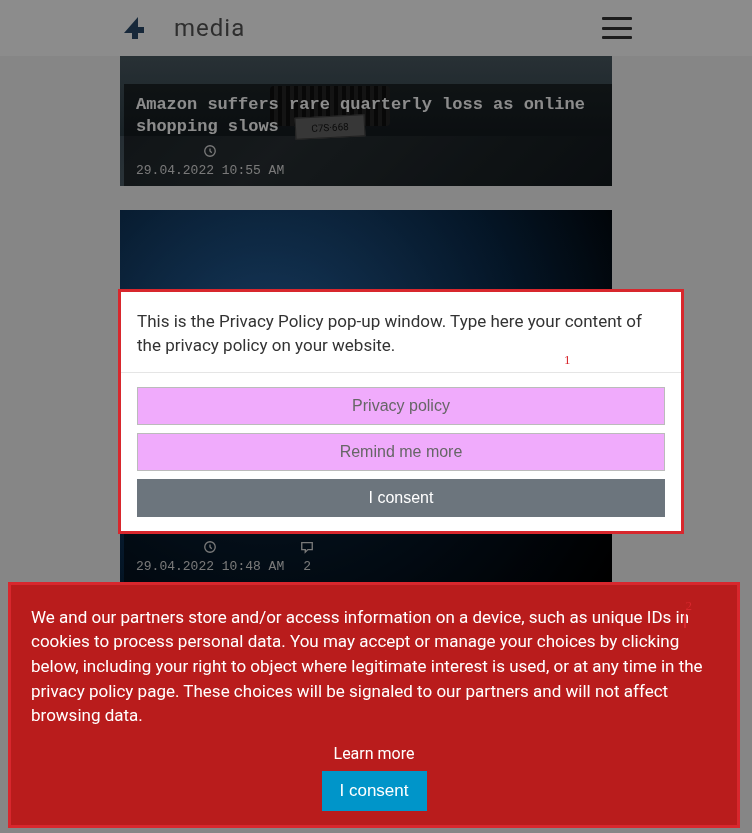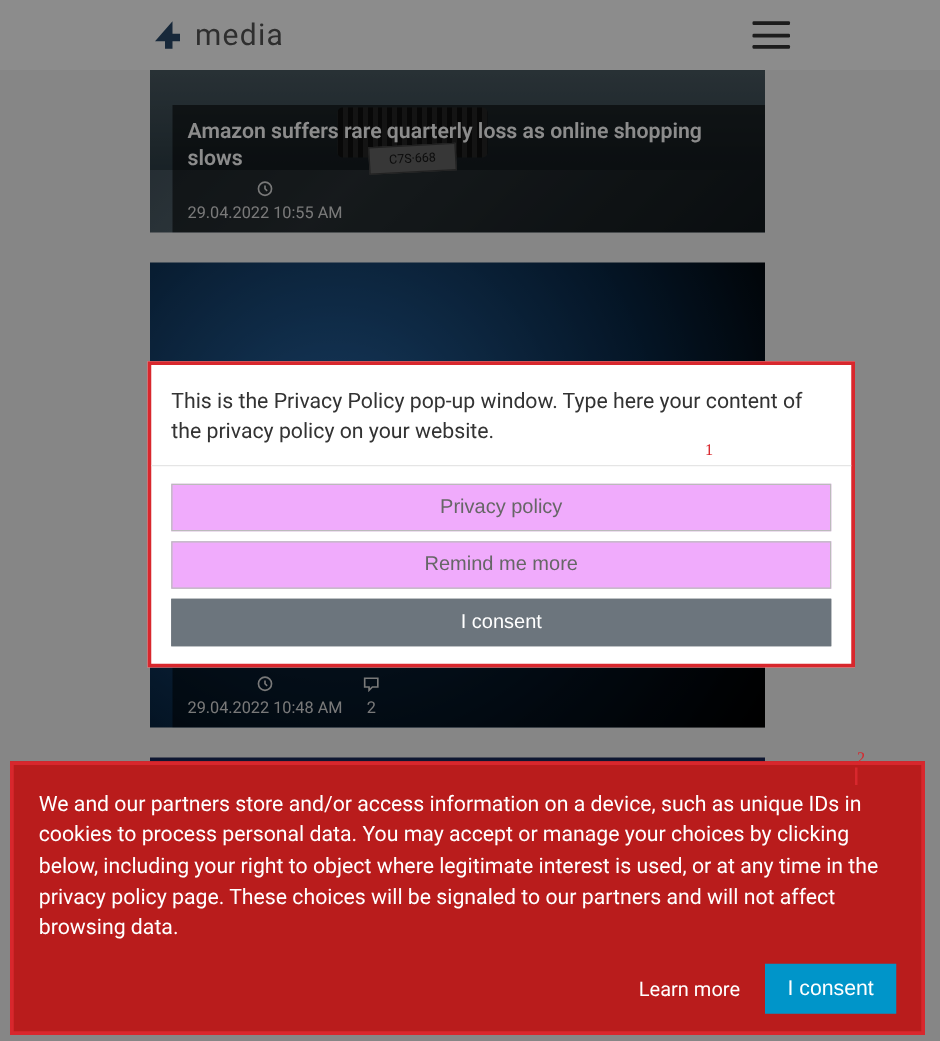--- a/index.html
+++ b/index.html
@@ -25,21 +25,21 @@
     display: flex;
     align-items: center;
     justify-content: space-between;
     padding: 0 120px 0 120px;
     position: relative;
     z-index: 1;
   }
   .logo {
     display: flex;
     align-items: center;
-    gap: 6px;
+    gap: 24px;
   }
   .logo-mark {
     width: 30px;
     height: 30px;
     position: relative;
   }
   .logo-text {
     font-size: 24px;
     color: #555;
     letter-spacing: 1px;
@@ -78,26 +78,27 @@
   .card.tv {
     height: 372px;
     background: radial-gradient(circle at 30% 40%, #2a6aaa 0%, #0a2a4a 60%, #000 100%);
   }
   .card.castle {
     height: 220px;
     background: linear-gradient(180deg, #1a2a5a 0%, #3a4a8a 50%, #d4a050 100%);
   }
   .card-info {
     position: absolute;
-    left: 18px;
+    left: 4px;
     right: 0;
     bottom: 0;
     background: rgba(0,0,0,0.55);
     padding: 10px 12px 8px;
     color: #fff;
+    font-family: Liberation Mono, monospace;
   }
   .card-title {
     font-size: 17px;
     font-weight: 600;
     margin-bottom: 6px;
     line-height: 1.3;
   }
   .card-meta {
     font-size: 13px;
     color: #ddd;
@@ -191,23 +192,24 @@
     padding: 20px 20px 14px;
     color: #fff;
   }
   .banner2-text {
     font-size: 17px;
     line-height: 1.45;
     margin-bottom: 16px;
   }
   .banner2-actions {
     display: flex;
-    justify-content: flex-end;
+    justify-content: flex-start;
     align-items: center;
-    gap: 20px;
+    gap: 8px;
+    flex-direction: column;
   }
   .banner2-link {
     color: #fff;
     font-size: 16px;
     cursor: pointer;
   }
   .banner2-btn {
     background: #0095c9;
     color: #fff;
     border: none;

